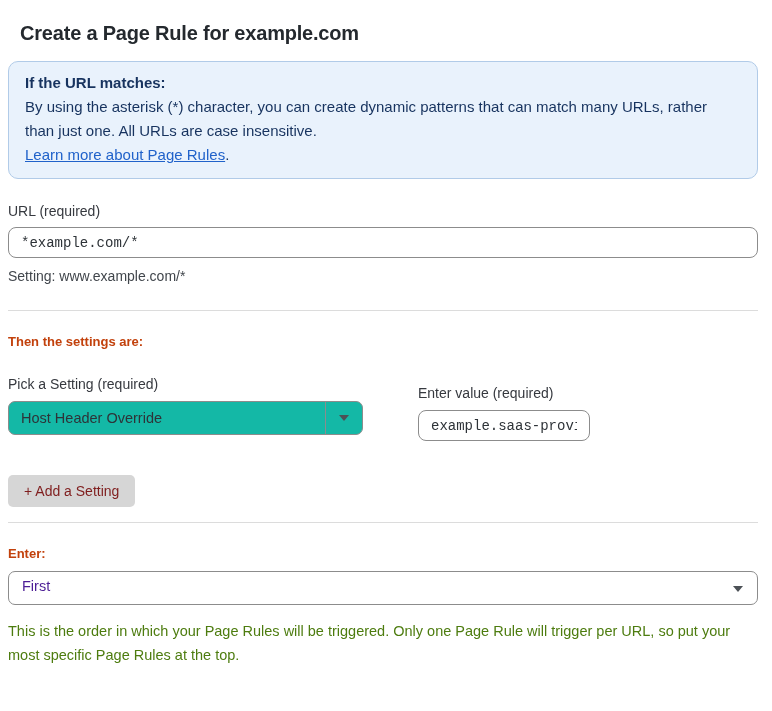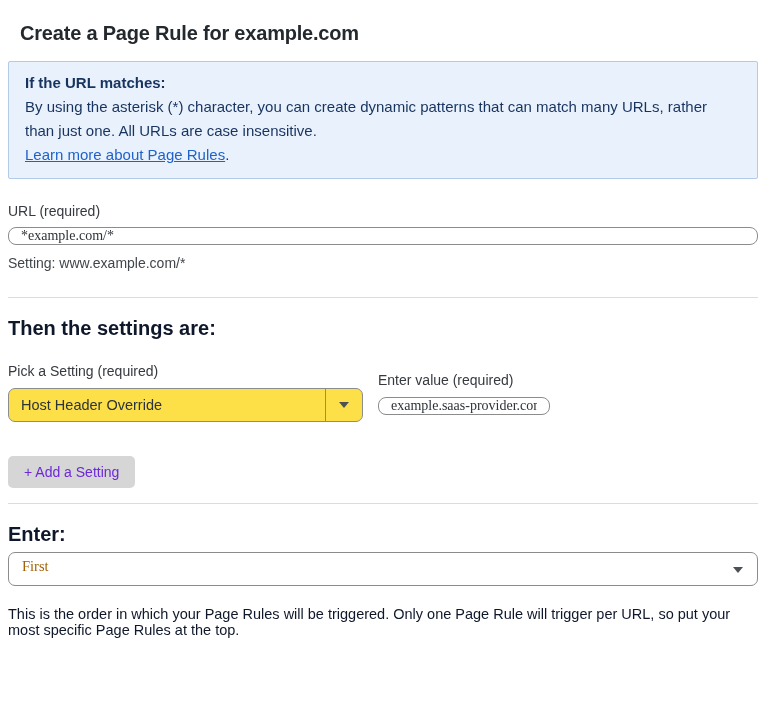--- a/index.html
+++ b/index.html
@@ -29,21 +29,21 @@
     line-height: 24px;
     font-weight: bold;
     color: var(--text-dark);
     letter-spacing: -0.2px;
   }
 
   .info-box {
     margin-top: 16px;
     background: var(--info-bg);
     border: 1px solid var(--info-border);
-    border-radius: 2px;
+    border-radius: 10px;
     padding: 9px 16px 11px;
     color: var(--info-text);
     font-size: 15px;
     line-height: 24px;
   }
   .info-box .info-heading { font-weight: bold; }
   .info-box .info-body { max-width: 690px; }
   .info-box a.info-link {
     color: var(--link-blue);
     cursor: pointer;
@@ -52,26 +52,26 @@
   .field-label {
     display: block;
     font-size: 14px;
     color: var(--text-body);
     line-height: 17px;
   }
 
   .text-input {
     display: block;
     width: 100%;
-    height: 18px;
+    height: 31px;
     border: 1px solid var(--border-gray);
     border-radius: 8px;
     padding: 0 12px;
     font-size: 14px;
-    font-family: Liberation Serif, serif;
+    font-family: Liberation Mono, monospace;
     color: #2e3338;
     background: #fff;
     outline: none;
   }
 
   .url-section { margin-top: 24px; }
   .url-section .text-input { margin-top: 7px; }
   .helper-text {
     margin-top: 8px;
     font-size: 14px;
@@ -82,38 +82,38 @@
   .divider {
     border: none;
     border-top: 1px solid var(--divider-gray);
     margin: 0;
   }
   .divider-1 { margin-top: 23px; }
   .divider-2 { margin-top: 15px; }
 
   h2.section-heading {
     margin: 21px 0 0;
-    font-size: 20px;
+    font-size: 13px;
     line-height: 19px;
     font-weight: bold;
-    color: #0f172a;
-  }
-
-  .settings-row { margin-top: 25px; display: flex; align-items: flex-start; }
+    color: #c2410c;
+  }
+
+  .settings-row { margin-top: 25px; display: flex; align-items: flex-start; gap: 40px; }
   .settings-col-pick { width: 355px; }
   .settings-col-value { margin-left: 15px; padding-top: 9px; }
 
   .dropdown {
     margin-top: 8px;
     height: 34px;
     border: 1px solid var(--border-gray);
     border-radius: 7px;
     display: flex;
     align-items: stretch;
-    background: #fde047;
+    background: #14b8a6;
     cursor: pointer;
     overflow: hidden;
   }
   .dropdown .dropdown-value {
     flex: 1;
     display: flex;
     align-items: center;
     padding: 0 12px;
     font-size: 14.5px;
     color: #2e3338;
@@ -138,46 +138,45 @@
   .btn {
     display: inline-block;
     border: none;
     border-radius: 5px;
     font-family: inherit;
     font-size: 14px;
     line-height: 16px;
     padding: 8px 16px;
     cursor: pointer;
   }
-  .btn-gray { background: var(--btn-gray); color: #6d28d9; }
+  .btn-gray { background: var(--btn-gray); color: #7f1d1d; }
   .add-setting-btn { margin-top: 34px; }
 
   .order-section-label { margin-top: 26px; }
   .select {
     position: relative;
     margin-top: 8px;
     height: 34px;
     border: 1px solid var(--border-gray);
     border-radius: 7px;
     display: flex;
     align-items: center;
     padding: 0 34px 5px 13px;
     font-size: 14.5px;
-    color: #a16207;
+    color: #4c1d95;
     background: #fff;
     cursor: pointer;
-    font-family: Liberation Serif, serif;
   }
   .select .caret-down { position: absolute; right: 14px; top: 14px; }
 
   .order-helper {
-    margin-top: 20px;
+    margin-top: 14px;
     font-size: 14.5px;
-    line-height: 16px;
-    color: #0f172a;
+    line-height: 24px;
+    color: #4d7c0f;
     max-width: 748px;
   }
 </style>
 </head>
 <body>
 
 <div class="page">
 
   <h1 class="page-title">Create a Page Rule for example.com</h1>
 

